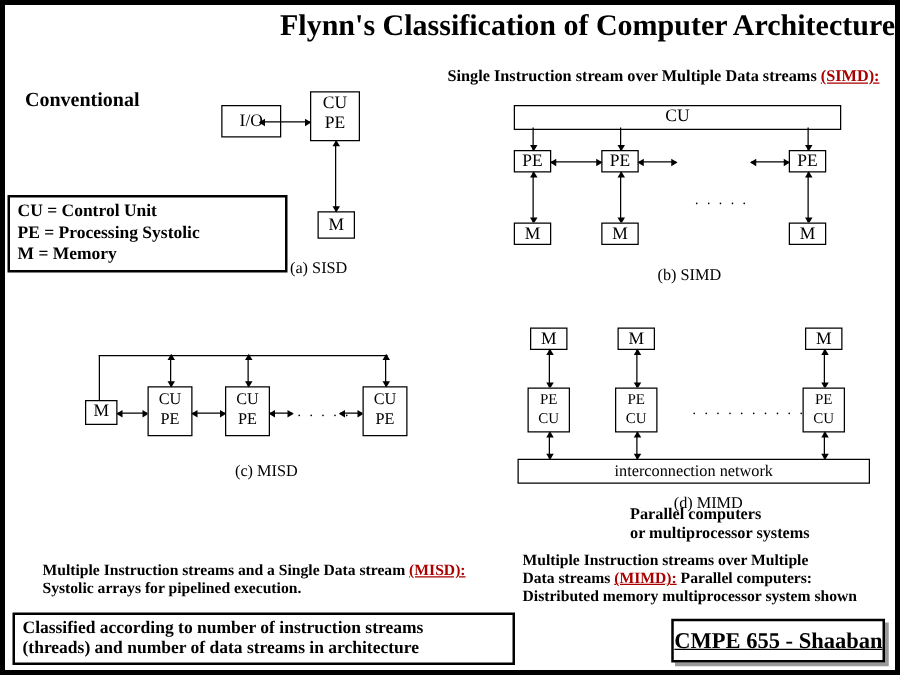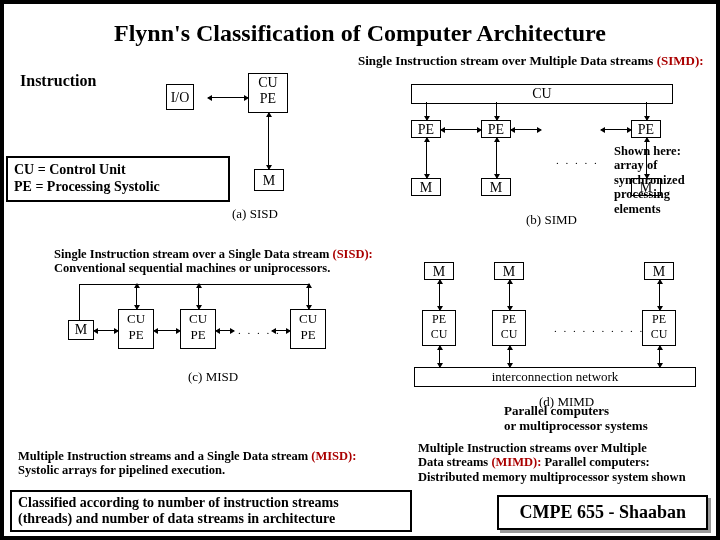--- a/index.html
+++ b/index.html
@@ -11,24 +11,24 @@
   .slide {
     position: relative;
     width: 720px;
     height: 540px;
     border: 4px solid #000;
     box-sizing: border-box;
     overflow: hidden;
   }
   .abs { position: absolute; }
   .title {
-    top: 16px;
+    top: 4px;
     left: 0;
     width: 100%;
-    text-align: center;
+    text-align: right;
     font-weight: bold;
     font-size: 24px;
   }
   .subtitle {
     top: 30px;
     left: 150px;
     font-weight: bold;
     font-size: 18px;
   }
   .uniproc {
@@ -57,33 +57,33 @@
   }
   .shown-note {
     top: 140px;
     left: 610px;
     width: 102px;
     font-weight: bold;
     font-size: 12.5px;
     line-height: 1.15;
   }
   .red { color: #a00; }
-  .under { }
+  .under { text-decoration: underline; }
 
   .sisd-desc {
     top: 243px;
     left: 50px;
     width: 360px;
     font-weight: bold;
     font-size: 12.5px;
     line-height: 1.15;
   }
   .misd-desc {
     top: 445px;
-    left: 14px;
+    left: 30px;
     width: 370px;
     font-weight: bold;
     font-size: 12.5px;
     line-height: 1.15;
   }
   .parallel-note {
     top: 400px;
     left: 500px;
     width: 210px;
     font-weight: bold;
@@ -105,21 +105,21 @@
     border: 2px solid #000;
     padding: 3px 6px;
     font-weight: bold;
     font-size: 14px;
     line-height: 1.15;
   }
   .course-box {
     bottom: 6px;
     right: 8px;
     background: #fff;
-    padding: 5px 20px;
+    padding: 5px 0;
     border: 2px solid #000;
     font-weight: bold;
     font-size: 18px;
     box-shadow: 3px 3px 0 #999;
   }
 
   
   .sisd-diagram {
     top: 60px;
     left: 150px;
@@ -219,28 +219,28 @@
     line-height: 18px;
   }
   .dots { letter-spacing: 2px; font-size: 11px; }
 </style>
 </head>
 <body>
 
 <div class="slide">
 
   <div class="abs title">Flynn's Classification of Computer Architecture</div>
-  <div class="abs uniproc">Instruction</div>
+  <div class="abs uniproc">Conventional</div>
 
   <div class="abs simd-header">
     <span>Single Instruction stream over Multiple Data streams </span><span class="red under">(SIMD):</span><br>
   </div>
 
   <div class="abs sisd-diagram">
-    <div class="dbox" style="top:20px;left:12px;width:28px;height:26px;line-height:24px;">I/O</div>
+    <div class="dbox" style="top:20px;left:23px;width:48px;height:26px;line-height:24px;">I/O</div>
     <div class="dbox" style="top:9px;left:94px;width:40px;height:40px;padding:1px;">
       <div>CU</div>
       <div>PE</div>
     </div>
     <div class="dbox" style="top:105px;left:100px;width:30px;height:22px;line-height:20px;">M</div>
     <div class="arrow-h dbl" style="top:33px;left:54px;width:40px;"></div>
     <div class="arrow-v dbl" style="left:114px;top:49px;height:56px;"></div>
     <div class="caption" style="top:142px;left:78px;">(a) SISD</div>
   </div>
 
@@ -261,32 +261,24 @@
     <div class="arrow-v dbl" style="left:270px;top:54px;height:40px;"></div>
     <div class="dbox" style="top:94px;left:35px;width:30px;height:18px;">M</div>
     <div class="dbox" style="top:94px;left:105px;width:30px;height:18px;">M</div>
     <div class="dbox" style="top:94px;left:255px;width:30px;height:18px;">M</div>
     <div class="caption" style="top:128px;left:150px;">(b) SIMD</div>
   </div>
 
   <div class="abs key-box">
     <div>CU = Control Unit</div>
     <div>PE = Processing Systolic</div>
-  </div>
-
-  <div class="abs shown-note">
-    <div>Shown here:</div>
-    <div>array of synchronized</div>
-    <div>processing elements</div>
-  </div>
-
-  <div class="abs sisd-desc">
-    <span>Single Instruction stream over a Single Data stream </span><span class="red under">(SISD):</span><br>
-    <span>Conventional sequential machines or uniprocessors.</span>
-  </div>
+    <div>M = Memory</div>
+  </div>
+
+
 
   <div class="abs misd-diagram">
     <div class="dbox" style="top:36px;left:0px;width:26px;height:20px;">M</div>
     <div class="arrow-h dbl" style="top:46px;left:26px;width:24px;"></div>
     <div class="dbox" style="top:25px;left:50px;width:36px;height:40px;">
       <div style="font-size:13px">CU</div>
       <div style="font-size:13px">PE</div>
     </div>
     <div class="arrow-h dbl" style="top:46px;left:86px;width:26px;"></div>
     <div class="dbox" style="top:25px;left:112px;width:36px;height:40px;">

